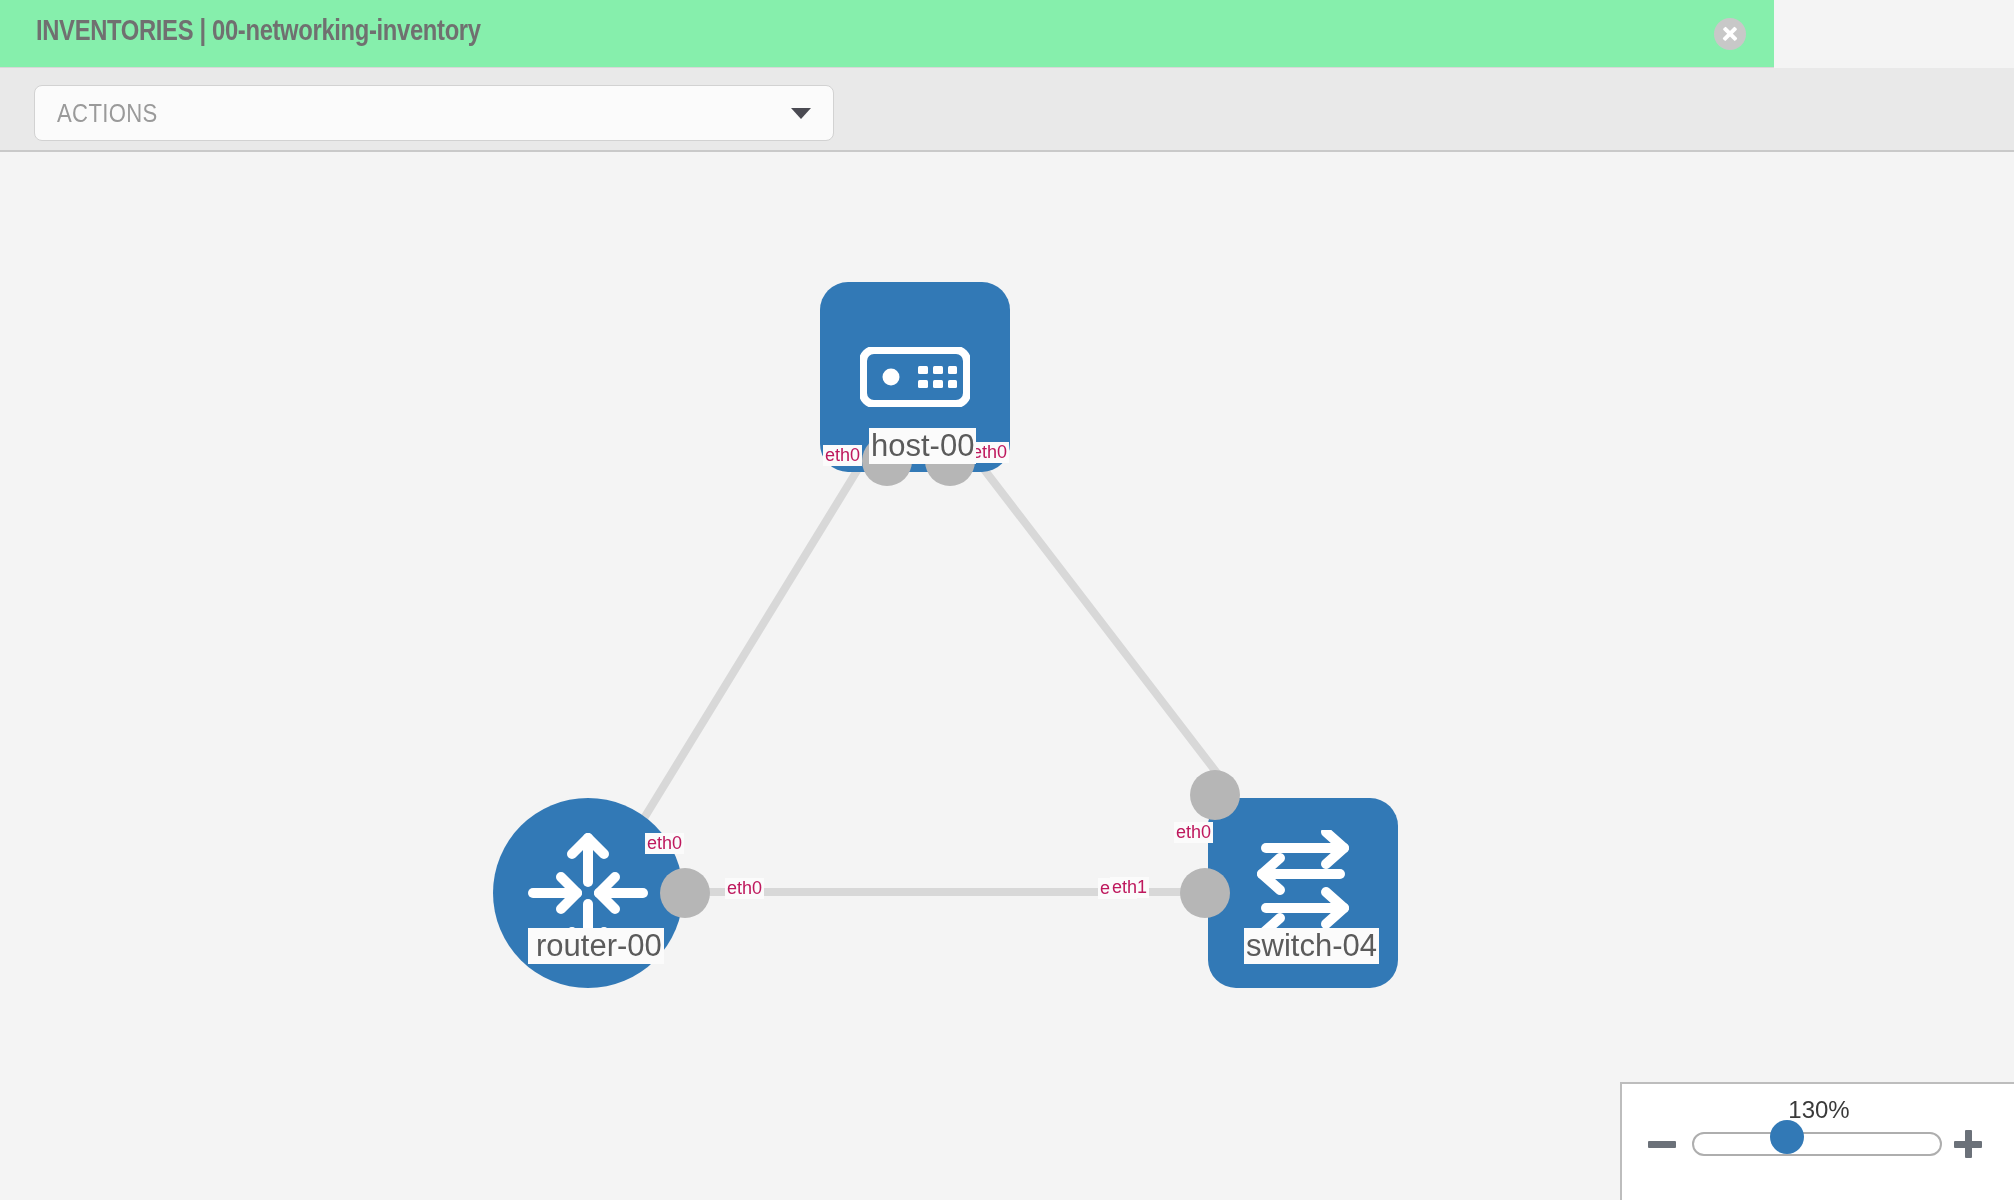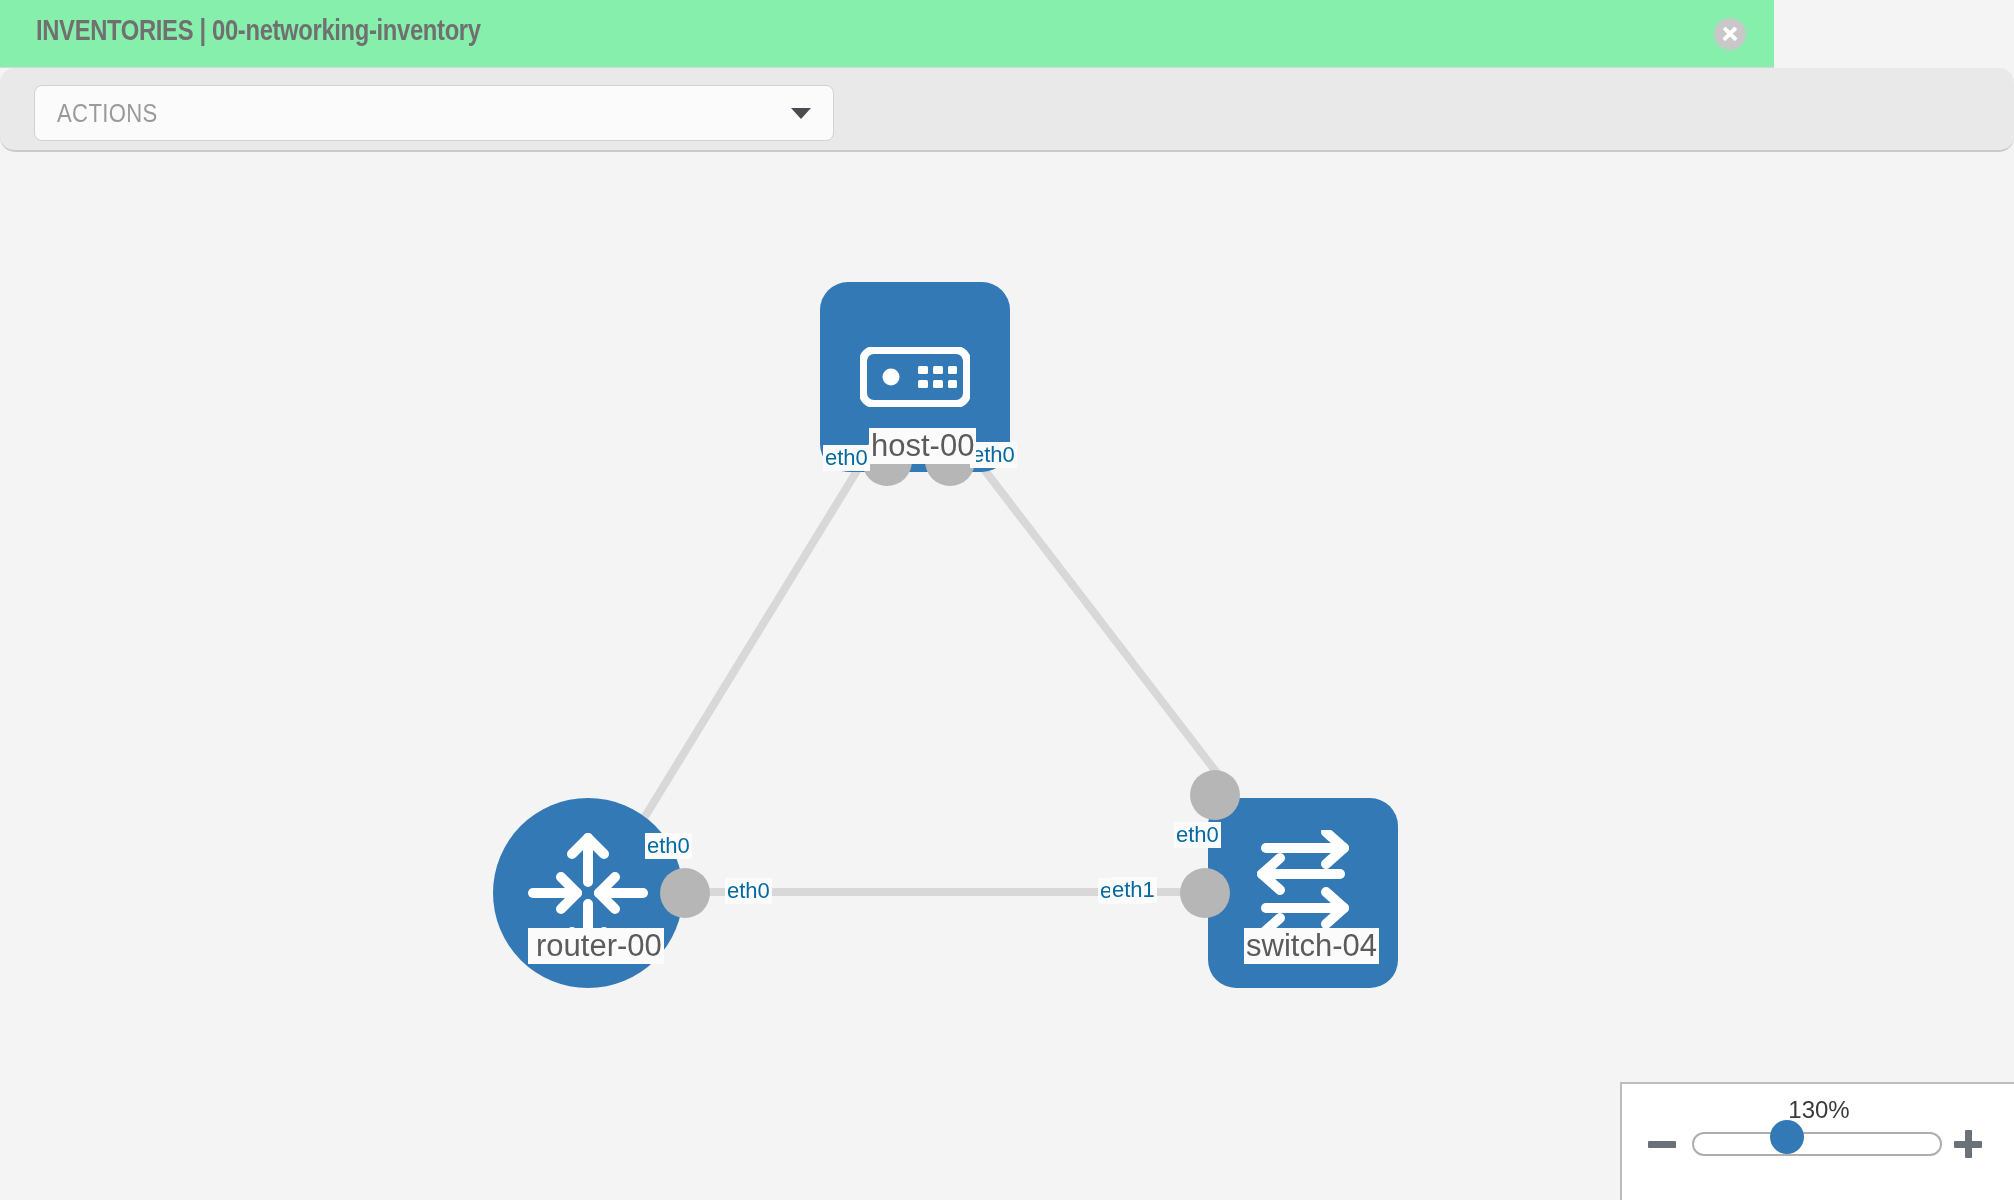--- a/index.html
+++ b/index.html
@@ -41,21 +41,20 @@
   }
   #close-button .bar.a { transform: translate(-50%,-50%) rotate(45deg); }
   #close-button .bar.b { transform: translate(-50%,-50%) rotate(-45deg); }
 
   
   #toolbar {
     position: absolute; left: 0; top: 68px;
     width: 2014px; height: 84px;
     background: #e9e9e9;
     border-bottom: 2px solid #c9c9c9;
-    border-radius: 15px;
   }
   .combo {
     position: absolute; top: 17px; height: 56px;
     background: #fbfbfb;
     border: 1px solid #d2d2d2;
     border-radius: 8px;
   }
   .combo .combo-text {
     position: absolute; left: 22px; top: 50%;
     transform: translateY(-50%) scaleX(0.85);
@@ -101,21 +100,21 @@
   }
   .node-label {
     position: absolute;
     font-size: 31px; color: #5b5b5b;
     background: #fbfbfb;
     white-space: nowrap;
     padding: 0 2px;
   }
   .iface-label {
     position: absolute;
-    font-size: 22px; color: #0369a1;
+    font-size: 18px; color: #be185d;
     background: #fbfbfb;
     white-space: nowrap;
     padding: 0 2px;
   }
   .connector {
     position: absolute;
     background: #b6b6b6;
     border-radius: 50%;
   }
 

